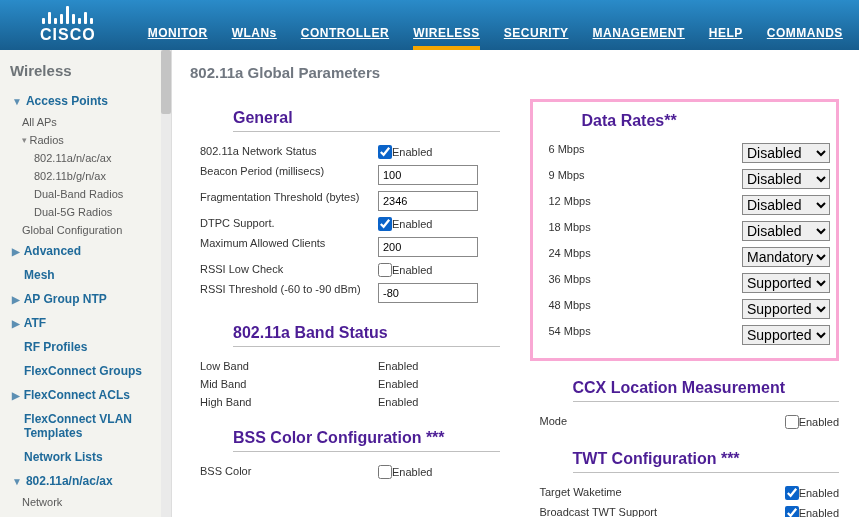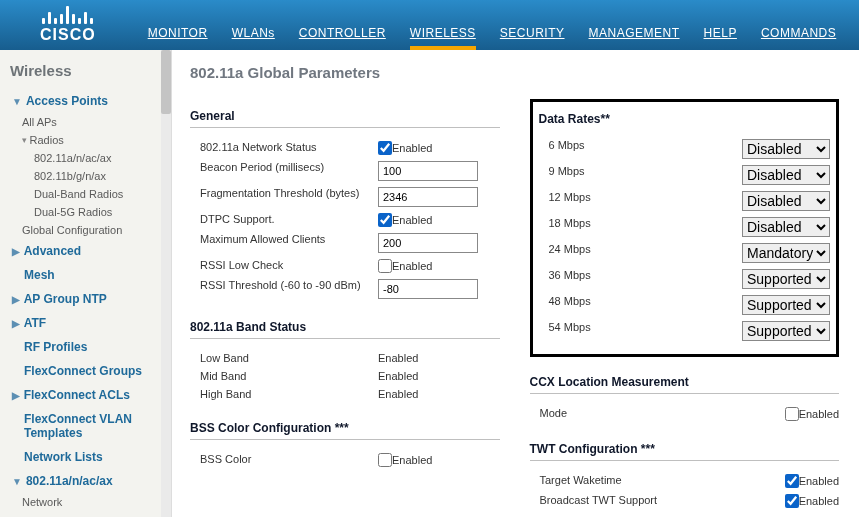--- a/index.html
+++ b/index.html
@@ -3,49 +3,49 @@
 <meta charset="utf-8">
 <style>
 * { box-sizing: border-box; margin: 0; padding: 0; }
 body { font-family: Verdana, Arial, sans-serif; font-size: 11px; color: #333; background: #fff; width: 859px; }
 .topbar { background: linear-gradient(#2a8bc9, #175d8e); height: 50px; display: flex; align-items: flex-end; }
 .logo { display: flex; flex-direction: column; align-items: center; color: #fff; padding: 4px 20px 6px 40px; }
 .logo-bars { display: flex; align-items: flex-end; gap: 3px; height: 20px; margin-bottom: 2px; }
 .logo-bars span { width: 3px; background: #fff; border-radius: 1px; }
 .logo-text { font-size: 16px; font-weight: bold; letter-spacing: 1px; }
 .nav { display: flex; gap: 0; margin-left: 20px; align-items: flex-end; height: 100%; }
-.nav-item { color: #fff; font-size: 12px; padding: 10px 12px 10px; text-decoration: underline; cursor: pointer; letter-spacing: 0.5px; position: relative; }
+.nav-item { color: #fff; font-size: 12px; padding: 10px 12px 10px; text-decoration: underline; cursor: pointer; letter-spacing: 0.5px; position: relative; font-weight: bold; }
 .nav-item.active::after { content: ""; position: absolute; left: 12px; right: 12px; bottom: 0; height: 4px; background: #f7a600; }
 .main { display: flex; }
 .sidebar { width: 172px; background: #f3f3ef; border-right: 1px solid #ddd; padding: 8px 0 20px 0; position: relative; }
 .sidebar-title { font-size: 15px; color: #6d7377; font-weight: bold; padding: 4px 10px 10px 10px; }
 .sb-scroll { position: absolute; right: 0; top: 0; width: 10px; bottom: 0; background: #eaeaea; }
 .sb-thumb { position: absolute; right: 0; top: 0; width: 10px; height: 64px; background: #c4c4c4; border-radius: 2px; }
 .sb-group { padding-left: 8px; }
 .sb-h { color: #1f6a9a; font-weight: bold; font-size: 12px; padding: 5px 4px; cursor: pointer; display: flex; align-items: center; gap: 4px; }
 .sb-h .tri { font-size: 10px; color: #5c8fb3; }
 .sb-link { color: #5a5a5a; font-size: 11px; padding: 3px 4px 3px 14px; cursor: pointer; }
 .sb-link.sub { padding-left: 26px; }
 .sb-link.subexp { padding-left: 14px; color: #5a5a5a; display: flex; align-items: center; gap: 3px; }
 .sb-link.subexp .tri { font-size: 9px; color: #888; }
 .content { flex: 1; padding: 14px 20px 20px 18px; overflow: hidden; }
 .page-title { font-size: 15px; color: #707780; font-weight: bold; margin-bottom: 24px; }
 .cols { display: flex; gap: 30px; }
 .col { flex: 1; min-width: 0; }
-.section-h { color: #0f172a; font-weight: bold; font-size: 12px; border-bottom: 1px solid #bfbfbf; padding-bottom: 4px; margin-bottom: 10px; margin-top: 4px; }
+.section-h { color: #4c1d95; font-weight: bold; font-size: 16px; border-bottom: 1px solid #bfbfbf; padding-bottom: 4px; margin-bottom: 10px; margin-top: 4px; margin-left: 43px; }
 .section-h.mt { margin-top: 18px; }
 .row { display: flex; align-items: flex-start; padding: 3px 0 3px 10px; font-size: 11px; }
 .row .lbl { width: 178px; color: #333; }
 .row .ctrl { flex: 1; display: flex; align-items: center; }
 .row .ctrl input[type="text"] { width: 100px; height: 20px; font-size: 11px; padding: 1px 4px; border: 1px solid #888; }
 .row .ctrl select { width: 88px; height: 20px; font-size: 14px; border: 1px solid #888; }
 .row .ctrl .cblabel { color: #333; }
 .row.rate .lbl { width: 140px; }
 .row.rate .ctrl { justify-content: flex-end; }
-.highlight-box { border: 3px solid #000000; padding: 6px 6px 10px 6px; margin-top: -6px; }
+.highlight-box { border: 3px solid #f9a8d4; padding: 6px 6px 10px 6px; margin-top: -6px; }
 input[type="checkbox"] { width: 14px; height: 14px; accent-color: #0a63c9; }
 </style>
 </head>
 <body>
 
 <div class="topbar">
   <div class="logo">
     <div class="logo-bars">
       <span style="height:6px"></span>
         <span style="height:12px"></span>

